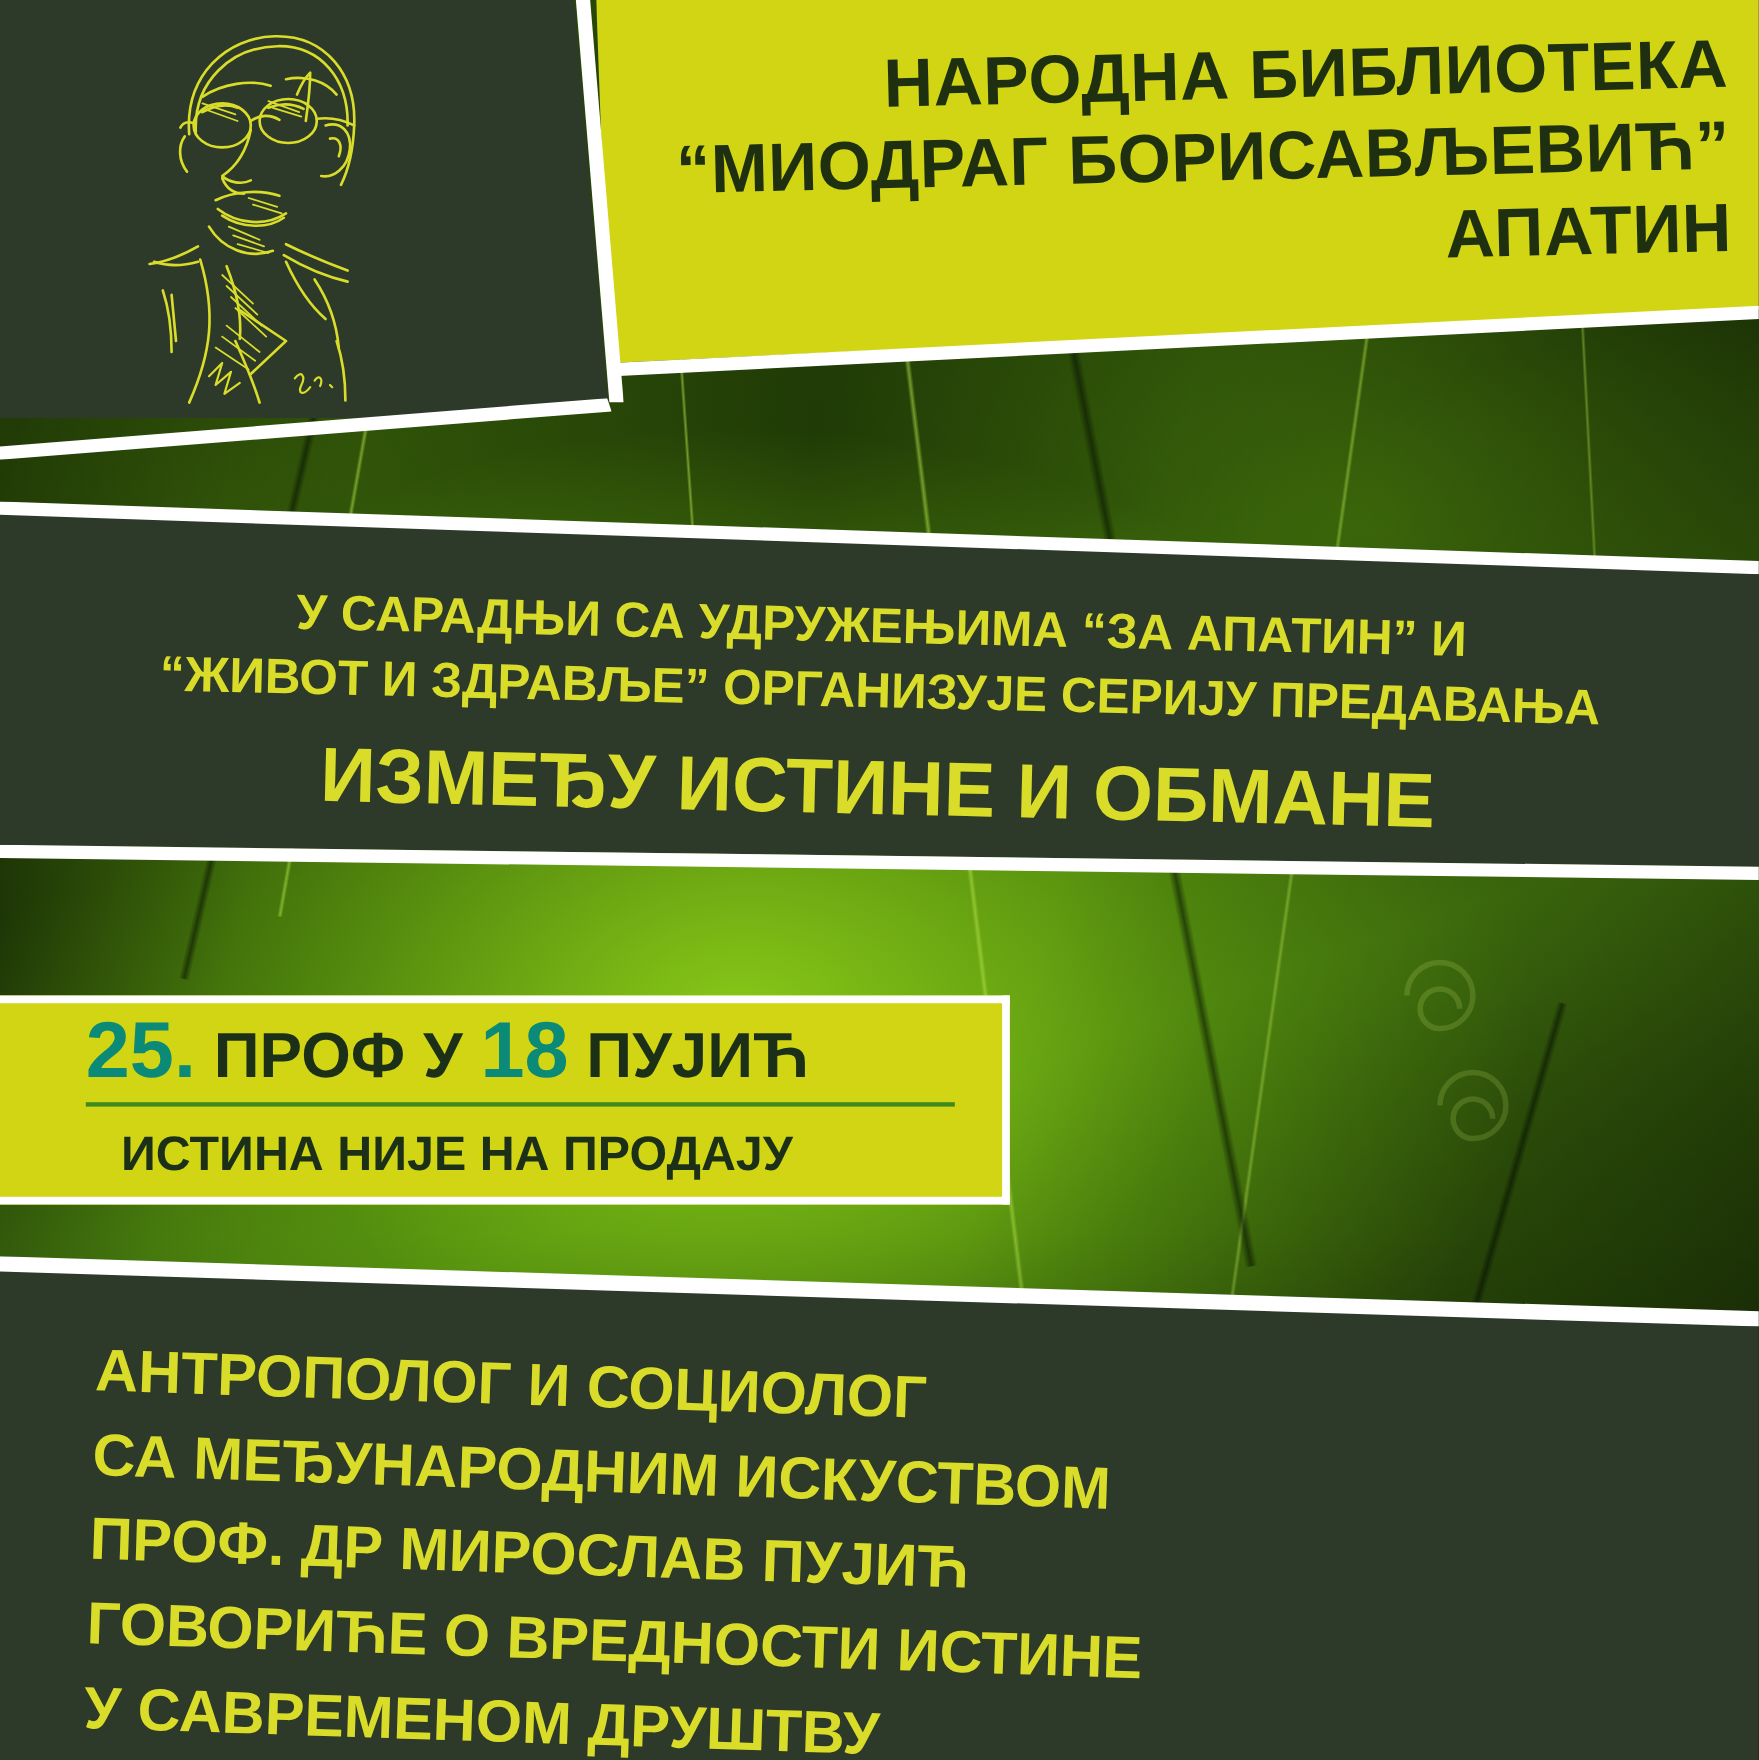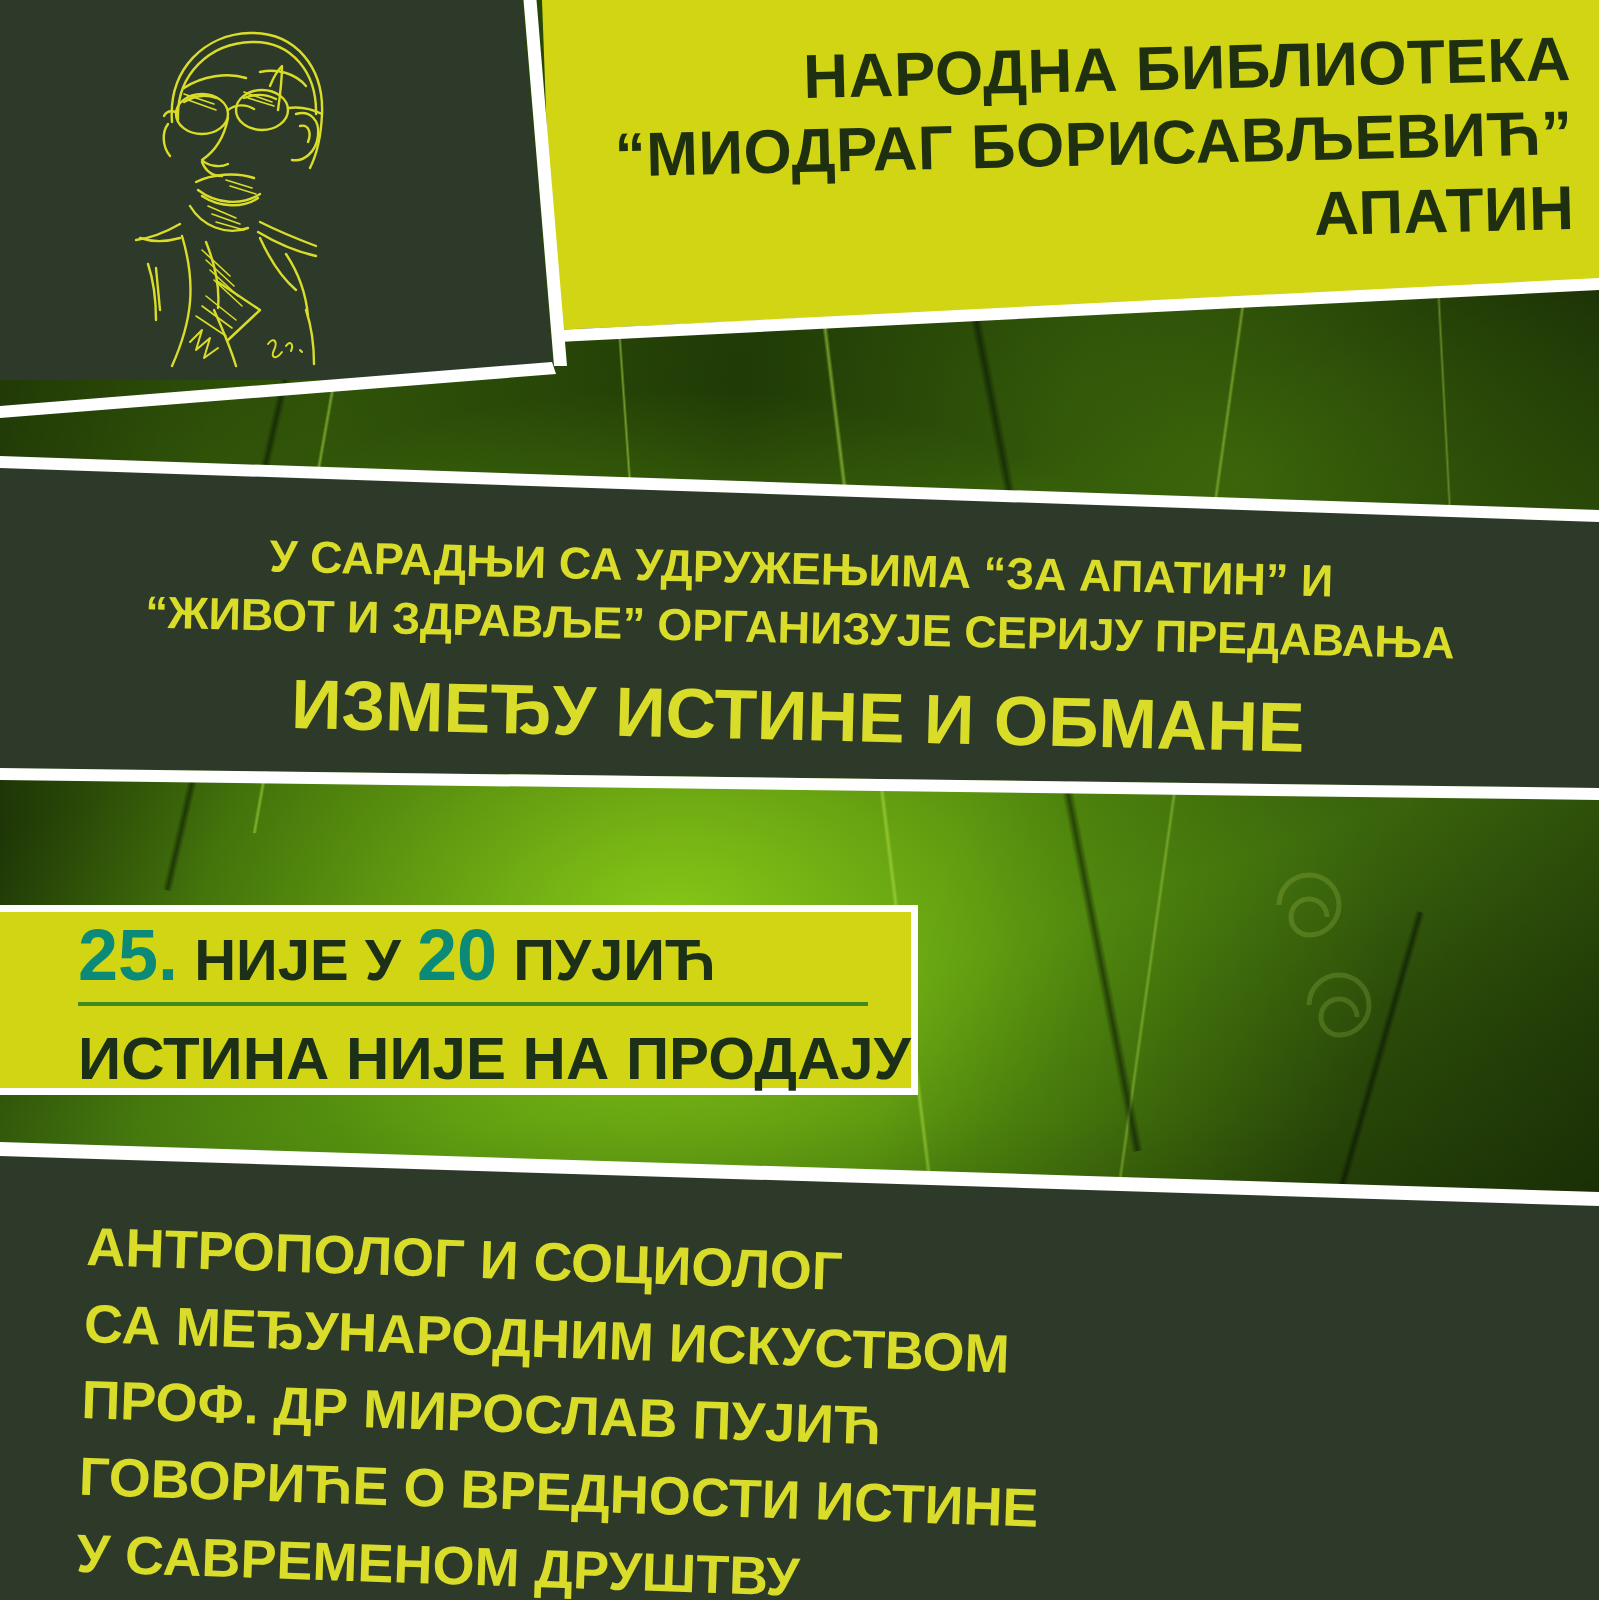--- a/index.html
+++ b/index.html
@@ -147,22 +147,22 @@
     position:absolute;left:78px;top:918px;width:790px;
   }
   .date-line{
     color:#1c3018;font-weight:bold;font-size:58px;line-height:1.05;
     white-space:nowrap;
     padding-bottom:8px;
     border-bottom:4px solid #3f8a1e;
   }
   .date-line .big{font-size:72px;color:#0b8a78;}
   .date-sub{
-    color:#1c3018;font-weight:bold;font-size:60px;line-height:1.1;
-    margin-top:20px;white-space:nowrap;
+    color:#1c3018;font-weight:bold;font-size:44px;line-height:1.1;
+    margin-top:20px;white-space:nowrap;margin-left:32px;
   }
 
   .speaker{
     position:absolute;left:88px;top:1208px;width:1300px;
     color:#d9dd2a;font-weight:bold;font-size:54px;line-height:1.42;
     transform:rotate(1.9deg);
     transform-origin:0 0;
   }
   .speaker .ln{display:block;white-space:nowrap;}
 
@@ -279,22 +279,22 @@
   <div class="intro">
     <span class="ln">У САРАДЊИ СА УДРУЖЕЊИМА “ЗА АПАТИН” И</span>
     <span class="ln">“ЖИВОТ И ЗДРАВЉЕ” ОРГАНИЗУЈЕ СЕРИЈУ ПРЕДАВАЊА</span>
     <span class="series-title">ИЗМЕЂУ ИСТИНЕ И ОБМАНЕ</span>
   </div>
 
   <div class="panel date-card"></div>
   <div class="date-wrap">
     <div class="date-line">
       <span class="big">25.</span>
-      <span>НИЈЕ У</span>
-      <span class="big">20</span>
+      <span>ПРОФ У</span>
+      <span class="big">18</span>
       <span>ПУЈИЋ</span>
     </div>
     <div class="date-sub">ИСТИНА НИЈЕ НА ПРОДАЈУ</div>
   </div>
 
   <div class="speaker">
     <span class="ln">АНТРОПОЛОГ И СОЦИОЛОГ</span>
     <span class="ln">СА МЕЂУНАРОДНИМ ИСКУСТВОМ</span>
     <span class="ln">ПРОФ. ДР МИРОСЛАВ ПУЈИЋ</span>
     <span class="ln">ГОВОРИЋЕ О ВРЕДНОСТИ ИСТИНЕ</span>

